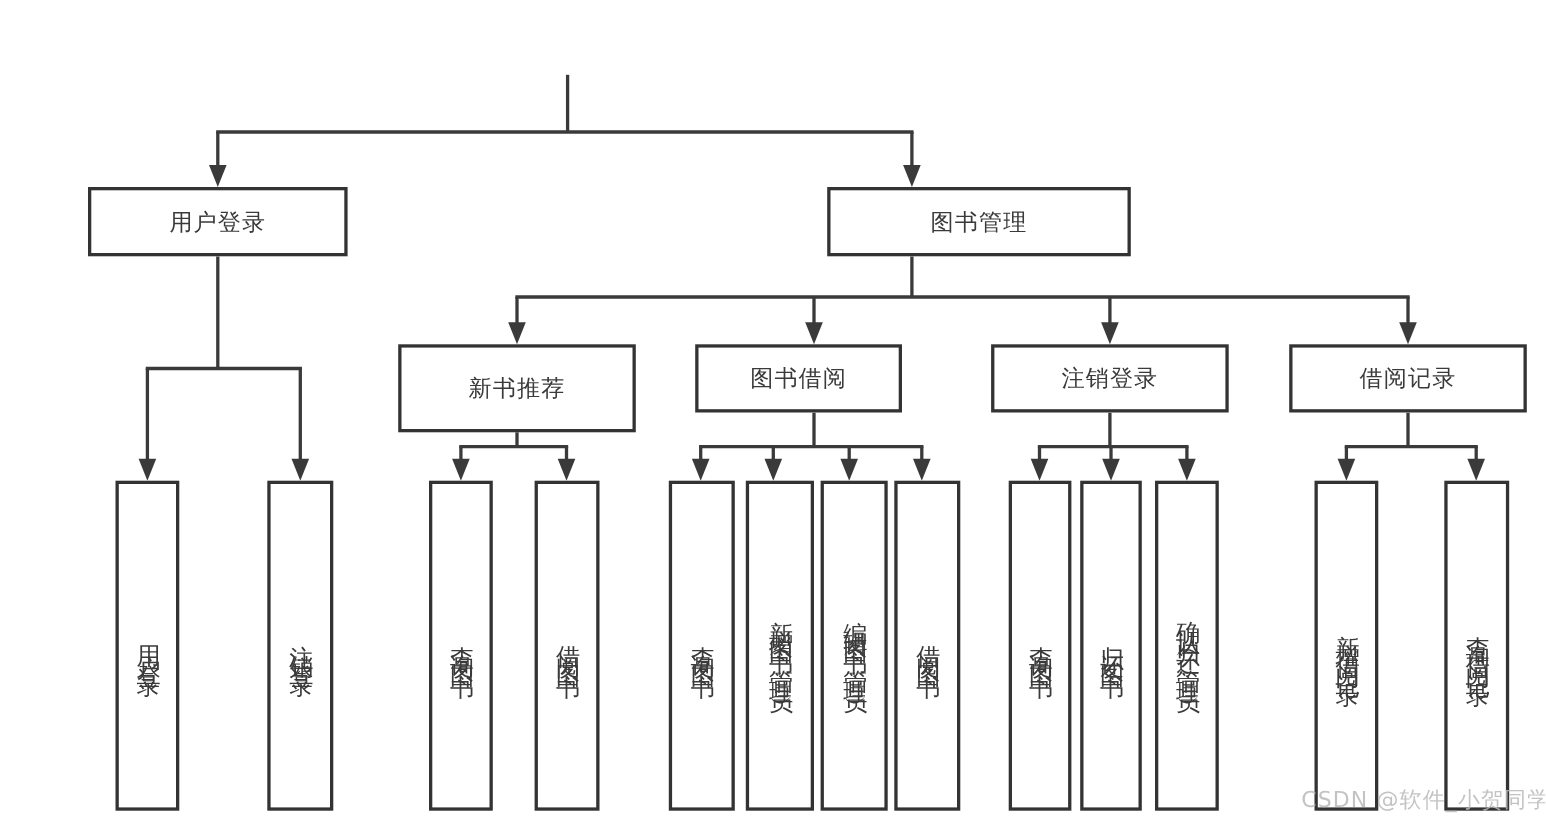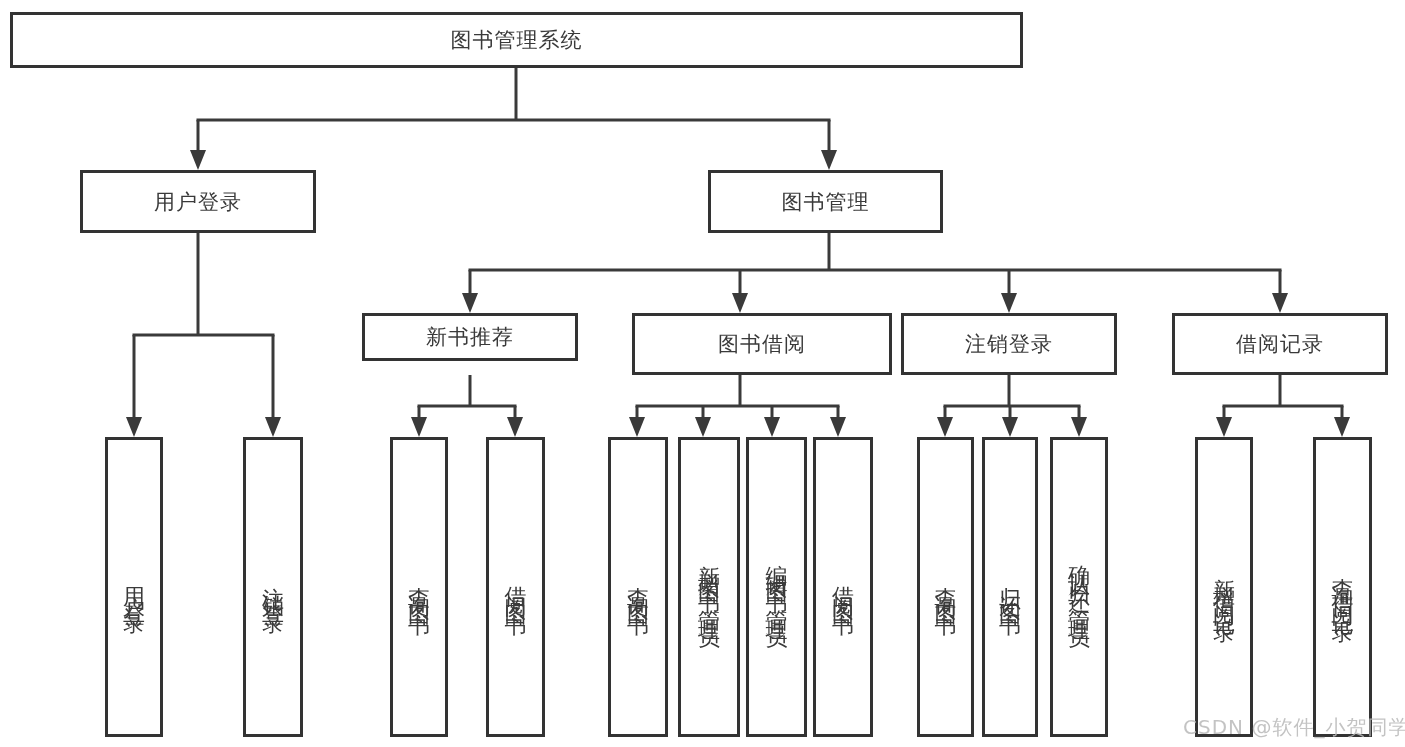--- a/index.html
+++ b/index.html
@@ -114,35 +114,32 @@
     <g>
       <path class="ln" d="M1280 375 V406"></path>
       <path class="ln" d="M1222.5 406 H1343.5"></path>
       <path class="ln" d="M1224 406 V419"></path>
       <polygon class="ar" points="1216,417 1232,417 1224,437"></polygon>
       <path class="ln" d="M1342 406 V419"></path>
       <polygon class="ar" points="1334,417 1350,417 1342,437"></polygon>
     </g>
   </svg>
 
-  <div class="hnode" style="left:10px;top:12px;width:1013px;height:56px">
-    <span>图书管理系统</span>
-  </div>
 
   <div class="hnode" style="left:80px;top:170px;width:236px;height:63px">
     <span>用户登录</span>
   </div>
-  <div class="hnode" style="left:708px;top:170px;width:235px;height:63px">
+  <div class="hnode" style="left:752px;top:170px;width:276px;height:63px">
     <span>图书管理</span>
   </div>
 
-  <div class="hnode" style="left:362px;top:313px;width:216px;height:48px">
+  <div class="hnode" style="left:362px;top:313px;width:216px;height:80px">
     <span>新书推荐</span>
   </div>
-  <div class="hnode" style="left:632px;top:313px;width:260px;height:62px">
+  <div class="hnode" style="left:632px;top:313px;width:188px;height:62px">
     <span>图书借阅</span>
   </div>
   <div class="hnode" style="left:901px;top:313px;width:216px;height:62px">
     <span>注销登录</span>
   </div>
   <div class="hnode" style="left:1172px;top:313px;width:216px;height:62px">
     <span>借阅记录</span>
   </div>
 
   <div class="leaf" style="left:105px;width:58px">

